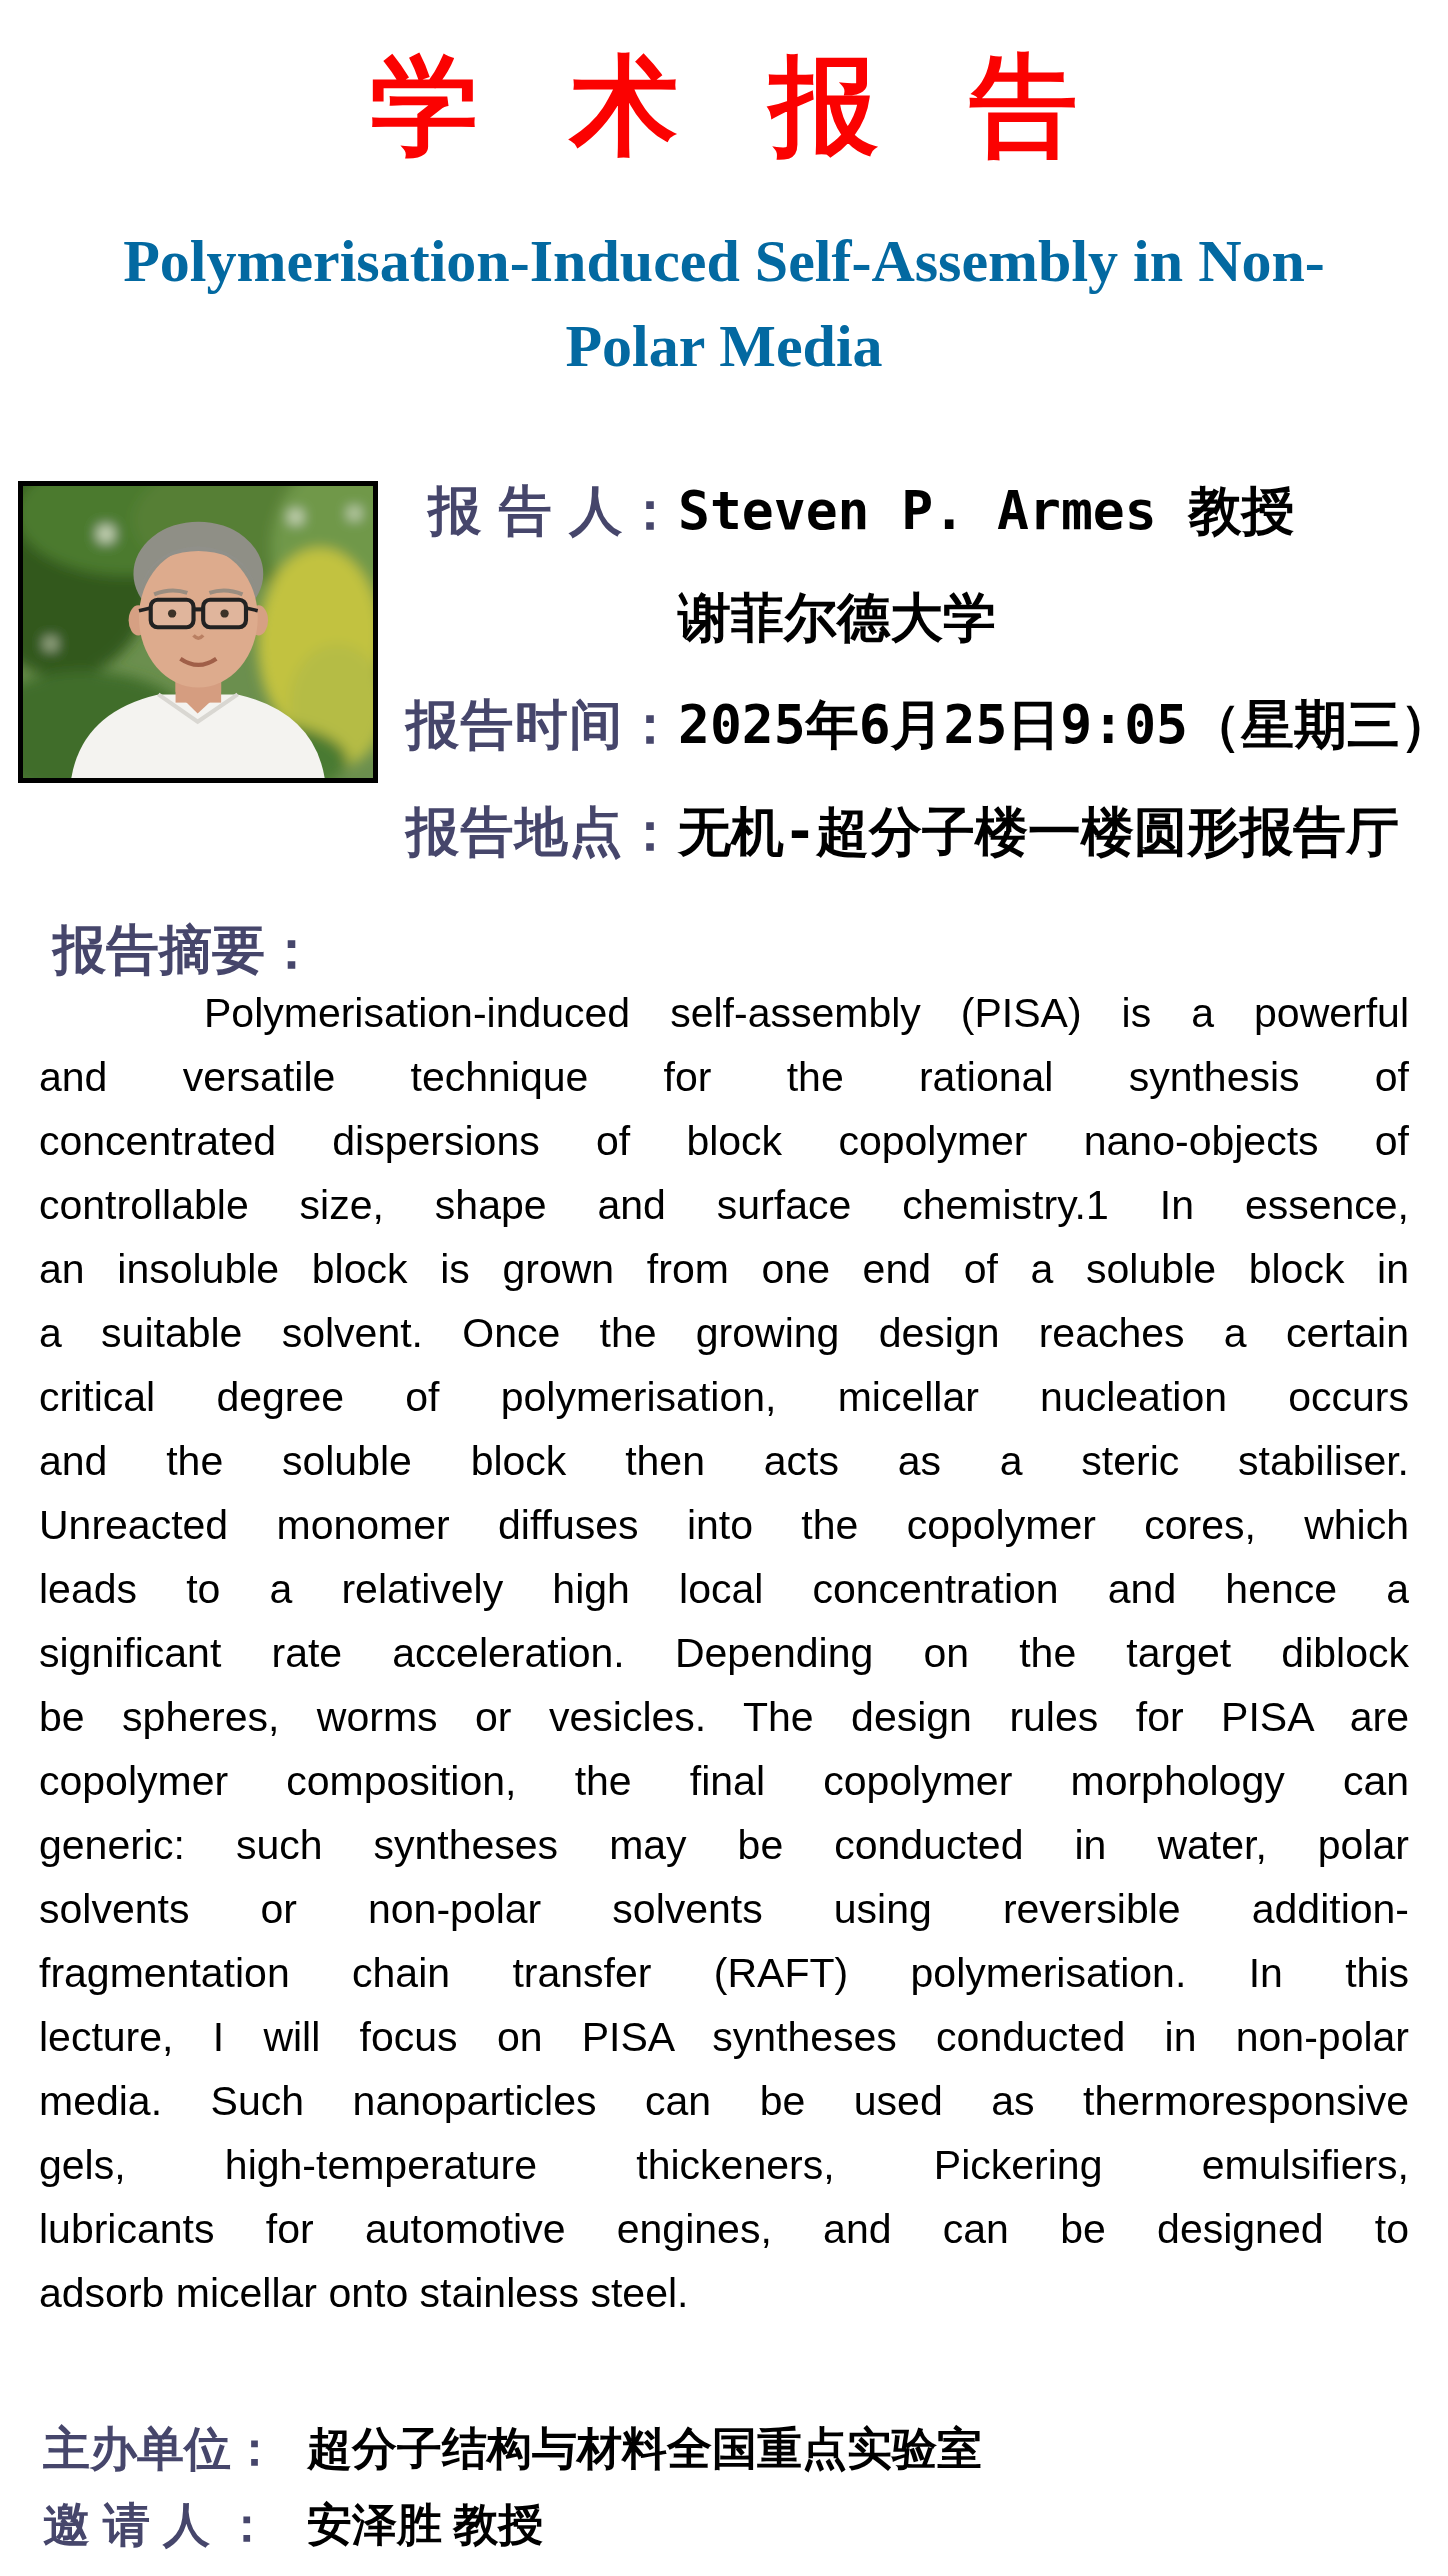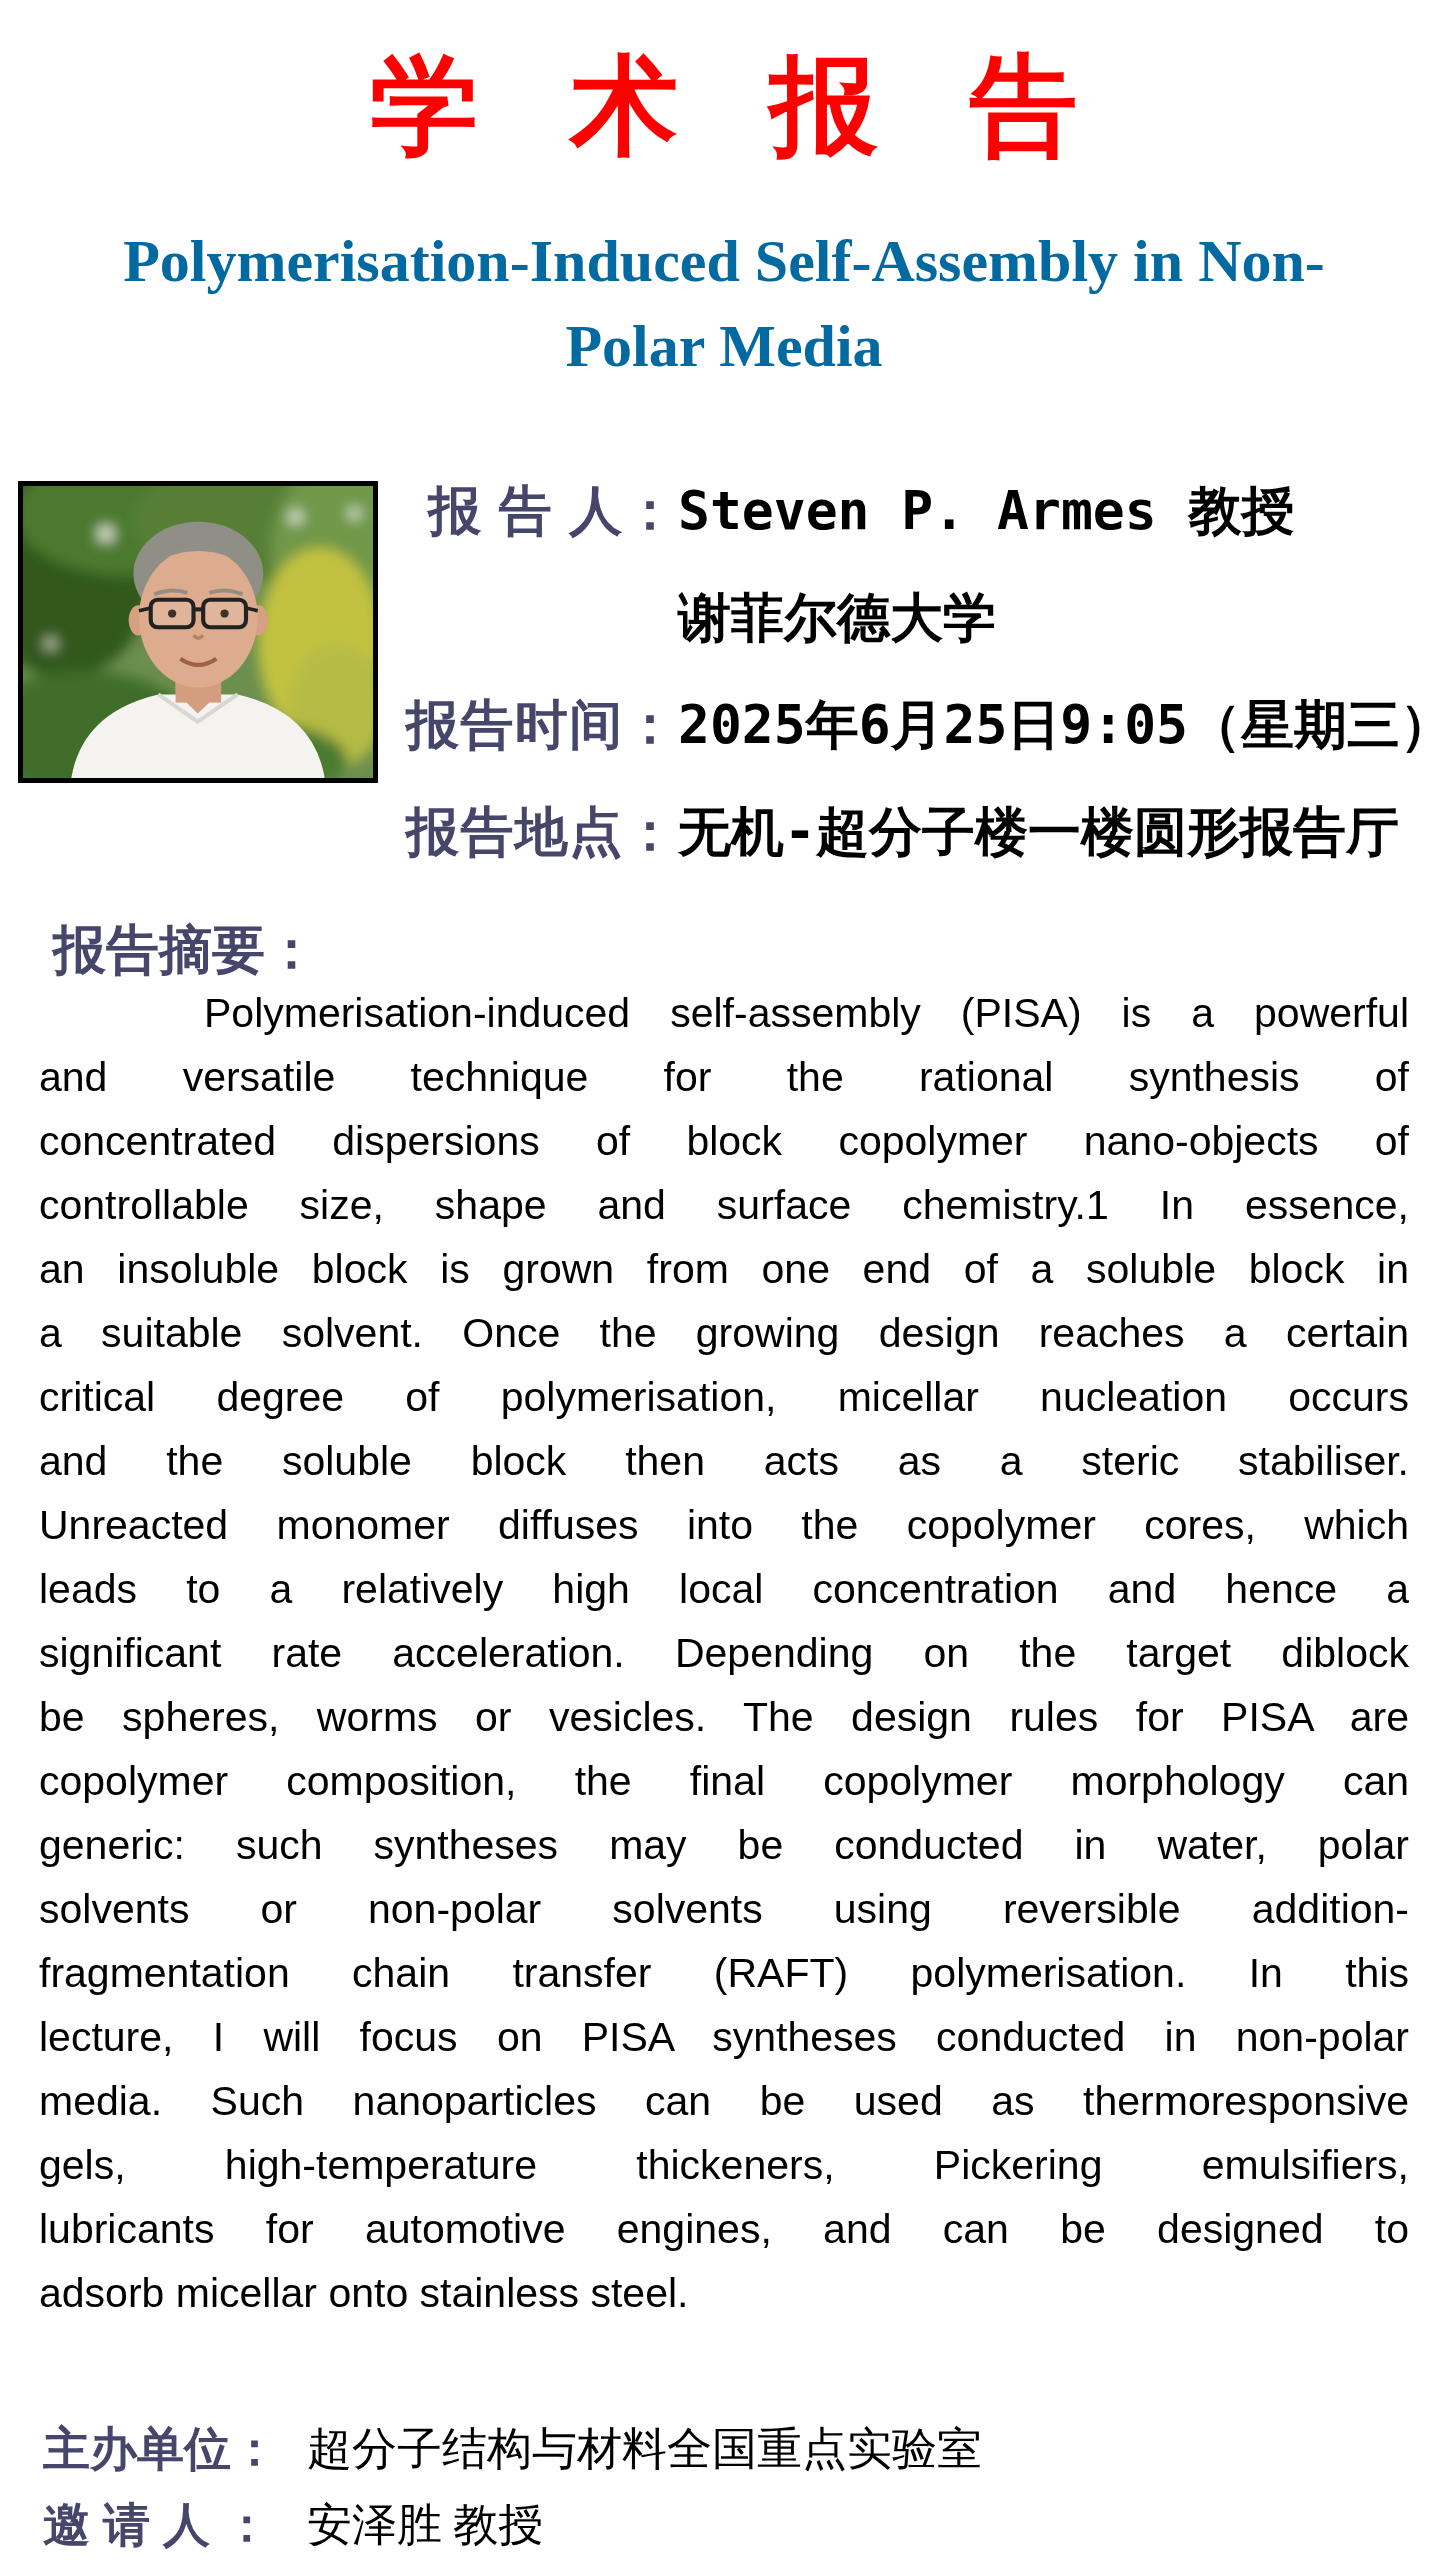--- a/index.html
+++ b/index.html
@@ -45,21 +45,21 @@
     position:absolute;left:39px;top:981px;width:1370px;
     font-size:41px;line-height:64px;color:#000;
   }
   .abstract .jline{text-align:justify;text-align-last:justify;height:64px;overflow:hidden;}
   .abstract .jline.first{padding-left:165px;}
   .abstract .jline.last{text-align:left;text-align-last:left;}
   
   .footer{position:absolute;left:43px;top:2411px;width:1377px;}
   .footer-row{display:flex;align-items:center;height:76px;white-space:nowrap;}
   .footer-label{flex:0 0 264px;font-size:47px;font-weight:700;color:var(--label-navy);}
-  .footer-value{font-size:45px;color:#000;font-family:"Liberation Serif","DejaVu Serif",serif;font-weight:400;}
+  .footer-value{font-size:45px;color:#000;font-family:"Liberation Serif","DejaVu Serif",serif;font-weight:700;}
 </style>
 </head>
 <body>
 
 <div id="page">
 
   <div class="cn-title">学 术 报 告</div>
 
   <div class="en-title">
     <div>Polymerisation-Induced Self-Assembly in Non-</div>

